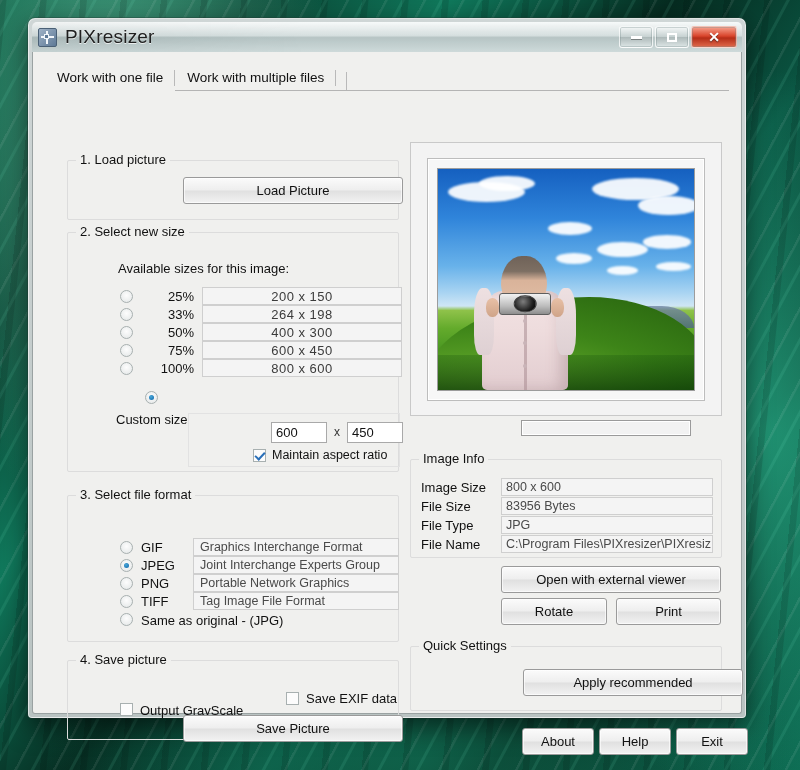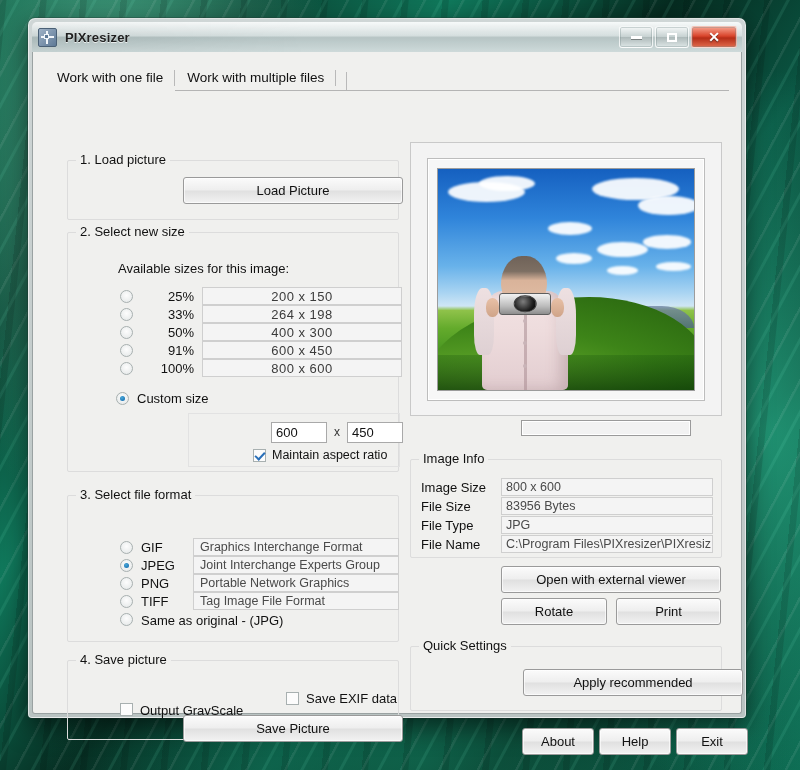--- a/index.html
+++ b/index.html
@@ -51,21 +51,21 @@
   .win-icon{
     width:17px;height:17px;margin-left:6px;flex:none;position:relative;
     background:linear-gradient(135deg,#9fb2c6,#5e7996);
     border:1px solid #4a6076;border-radius:2px;
   }
   .win-icon i{position:absolute;background:#f2f6fa;}
   .win-icon .h{left:2px;right:2px;top:7px;height:2px;}
   .win-icon .v{top:2px;bottom:2px;left:7px;width:2px;}
   .win-icon .c{left:5px;top:5px;width:5px;height:5px;background:#5e7996;border:1px solid #f2f6fa;box-sizing:border-box;}
   .win-title{
-    margin-left:8px;font-size:13px;color:#202020;font-weight:bold;
+    margin-left:8px;font-size:19px;color:#202020;font-weight:normal;
     text-shadow:0 1px 0 rgba(255,255,255,.7);letter-spacing:.2px;
   }
   .win-buttons{position:absolute;right:5px;top:4px;display:flex;gap:2px;}
   .wbtn{
     width:32px;height:20px;border-radius:3px;border:1px solid rgba(255,255,255,.7);
     background:linear-gradient(180deg,#f5f8f8,#c7d2d2 48%,#aebaba 52%,#dde6e6);
     display:flex;align-items:center;justify-content:center;
     box-shadow:inset 0 0 0 1px rgba(120,140,140,.35);
   }
   .wbtn.close{
@@ -143,21 +143,21 @@
   .lbl-sm{font-size:12.5px;color:#111;}
 
   
   #grp-load{left:34px;top:108px;width:330px;height:58px;}
   #btn-load{position:absolute;left:115px;top:16px;width:218px;height:25px;}
   #grp-size{left:34px;top:180px;width:330px;height:238px;}
   #lbl-avail{position:absolute;left:50px;top:28px;}
   .sizerow{position:absolute;left:52px;display:flex;align-items:center;gap:8px;}
   .sizerow .pct{width:34px;text-align:right;font-size:13px;color:#111;margin-left:19px;}
   .sizerow .field{width:200px;height:16px;}
-  #row-custom{position:absolute;left:48px;top:158px;display:flex;align-items:center;gap:8px;}
+  #row-custom{position:absolute;left:48px;top:158px;display:flex;align-items:center;gap:8px;flex-direction:column;}
   #custom-panel{position:absolute;left:120px;top:180px;width:210px;height:52px;border:1px solid #e2e2e2;}
   #w-in{position:absolute;left:82px;top:8px;width:56px;height:21px;}
   #x-sep{position:absolute;left:145px;top:11px;font-size:12px;color:#333;}
   #h-in{position:absolute;left:158px;top:8px;width:56px;height:21px;}
   #aspect-row{position:absolute;left:64px;top:34px;display:flex;align-items:center;gap:6px;}
 
   #grp-format{left:34px;top:443px;width:330px;height:145px;}
   .fmtrow{position:absolute;left:52px;display:flex;align-items:center;gap:8px;}
   .fmtrow .nm{width:44px;font-size:13px;color:#111;}
   .fmtrow .field{width:206px;height:16px;padding-left:6px;}
@@ -313,21 +313,21 @@
         <span class="pct">33%</span>
         <span class="field sizeval">264 x 198</span>
       </div>
       <div class="sizerow" style="top:90px">
         <span class="radio"></span>
         <span class="pct">50%</span>
         <span class="field sizeval">400 x 300</span>
       </div>
       <div class="sizerow" style="top:108px">
         <span class="radio"></span>
-        <span class="pct">91%</span>
+        <span class="pct">75%</span>
         <span class="field sizeval">600 x 450</span>
       </div>
       <div class="sizerow" style="top:126px">
         <span class="radio"></span>
         <span class="pct">100%</span>
         <span class="field sizeval">800 x 600</span>
       </div>
 
       <div id="row-custom">
         <span class="radio on"></span>

